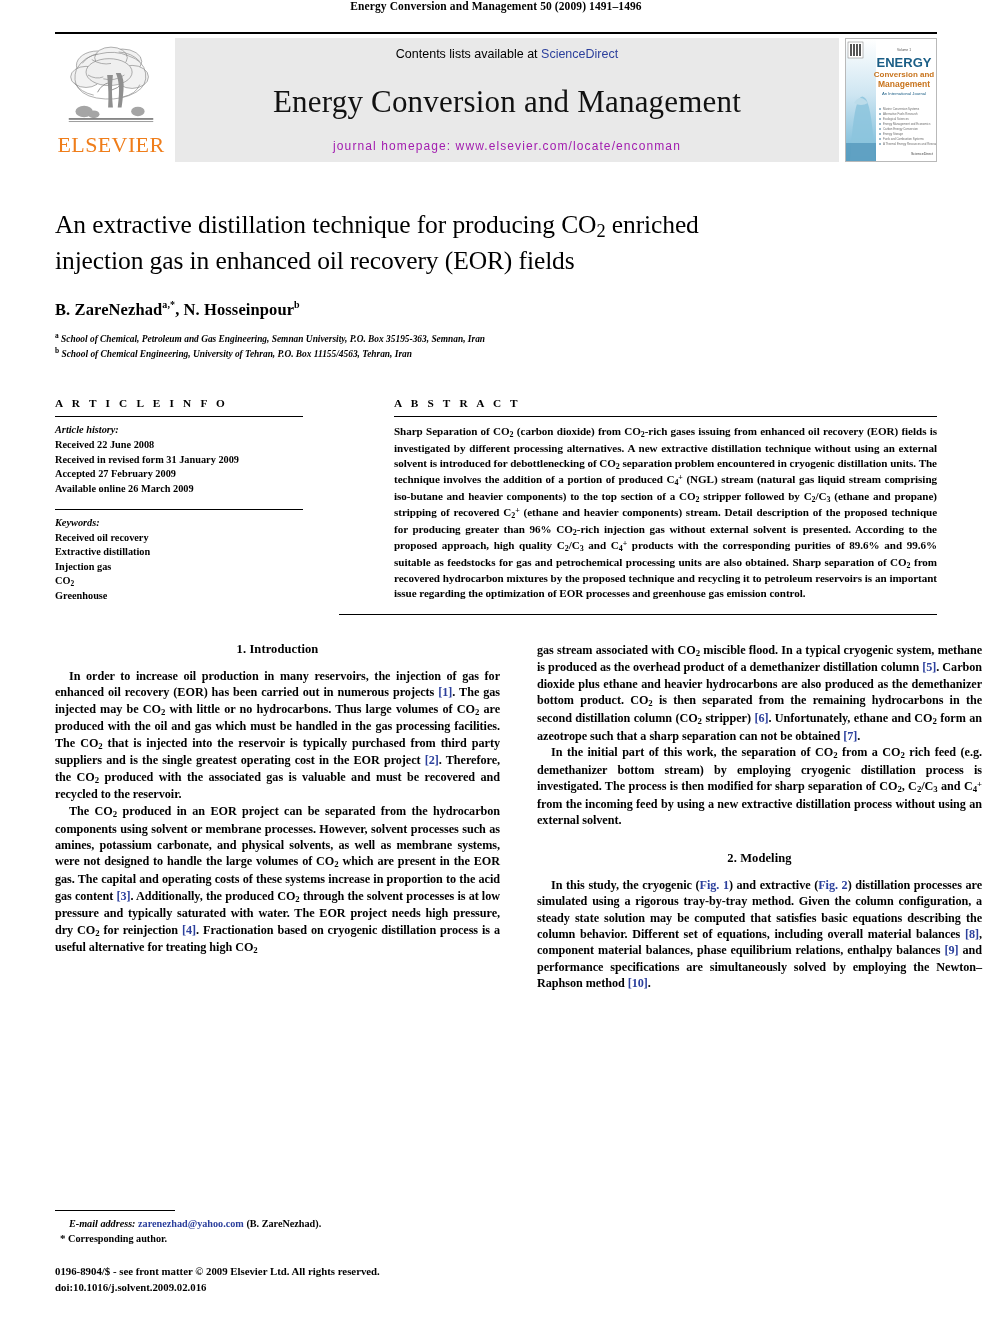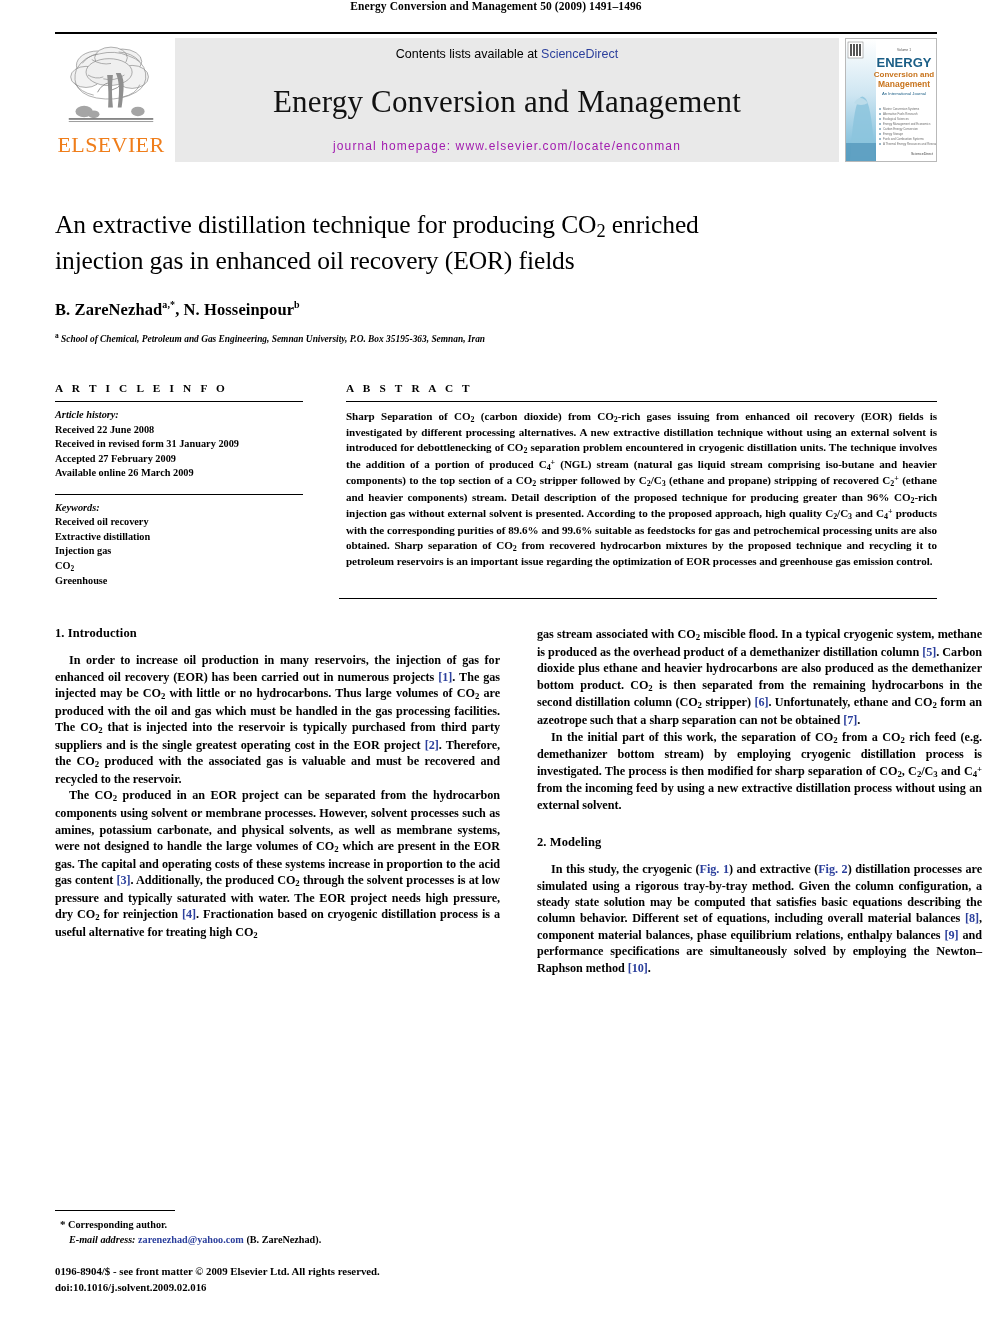--- a/index.html
+++ b/index.html
@@ -137,20 +137,21 @@
     font-style: italic;
     font-weight: bold;
     line-height: 1.42;
   }
   .affiliations sup { font-style: normal; font-size: 7.4px; }
 
   
   .info-abstract {
     display: flex;
     margin-top: 36px;
+    gap: 48px;
   }
   .col-info { width: 248px; flex: 0 0 248px; }
   .col-abstract { flex: 1 1 auto; margin-left: 43px; }
 
   .sect-label {
     font-family: "Liberation Serif", serif;
     font-size: 11.3px;
     font-weight: bold;
     letter-spacing: 3.2px;
     margin-bottom: 7px;
@@ -200,20 +201,21 @@
     margin-top: 27px;
   }
   .bcol { width: 445px; flex: 0 0 445px; }
   .bcol.right { margin-left: 37px; }
 
   h2.sect {
     font-size: 12.5px;
     font-weight: bold;
     margin: 0 0 11px 0;
     letter-spacing: .1px;
+    text-align: center;
   }
   h2.sect.spaced { margin-top: 22px; }
   p.para {
     margin: 0;
     font-size: 12.2px;
     line-height: 1.345;
     text-align: justify;
     font-weight: bold;
     text-indent: 14px;
     letter-spacing: -0.05px;
@@ -377,20 +379,21 @@
       <span>An extractive distillation technique for producing CO</span><sub>2</sub><span> enriched</span><br>
       <span>injection gas in enhanced oil recovery (EOR) fields</span>
     </h1>
 
     <div class="authors">
       <span>B. ZareNezhad</span><sup>a,*</sup>, <span>N. Hosseinpour</span><sup>b</sup>
     </div>
 
     <div class="affiliations">
       <div><sup>a</sup> <span>School of Chemical, Petroleum and Gas Engineering, Semnan University, P.O. Box 35195-363, Semnan, Iran</span></div>
+      <div><sup>b</sup> <span>School of Chemical Engineering, University of Tehran, P.O. Box 11155/4563, Tehran, Iran</span></div>
     </div>
   </div>
 
   <div class="info-abstract">
 
     <div class="col-info">
       <div class="sect-label">A R T I C L E   I N F O</div>
       <div class="rule"></div>
       <div class="history">
         <div class="hd">Article history:</div>
@@ -483,29 +486,29 @@
         computed that satisfies basic equations describing the column
         behavior. Different set of equations, including overall material balances <span class="ref">[8]</span>, component material balances, phase equilibrium relations, enthalpy balances <span class="ref">[9]</span> and performance specifications are
         simultaneously solved by employing the Newton–Raphson method
         <span class="ref">[10]</span>.
       </p>
     </div>
   </div>
 
   <div class="footnote">
     <div class="fn-rule"></div>
-    <div class="fn-line">
-      <span class="star">*</span>
-      <span>Corresponding author.</span>
-    </div>
     <div class="fn-line" style="text-indent:0;padding-left:14px">
       <span class="em">E-mail address:</span>
       <a class="mail" href="#">zarenezhad@yahoo.com</a>
       <span>(B. ZareNezhad).</span>
     </div>
+    <div class="fn-line">
+      <span class="star">*</span>
+      <span>Corresponding author.</span>
+    </div>
   </div>
 
   <div class="imprint">
     <div>0196-8904/$ - see front matter © 2009 Elsevier Ltd. All rights reserved.</div>
     <div>doi:10.1016/j.solvent.2009.02.016</div>
   </div>
 
 </div>
 
 </body></html>

